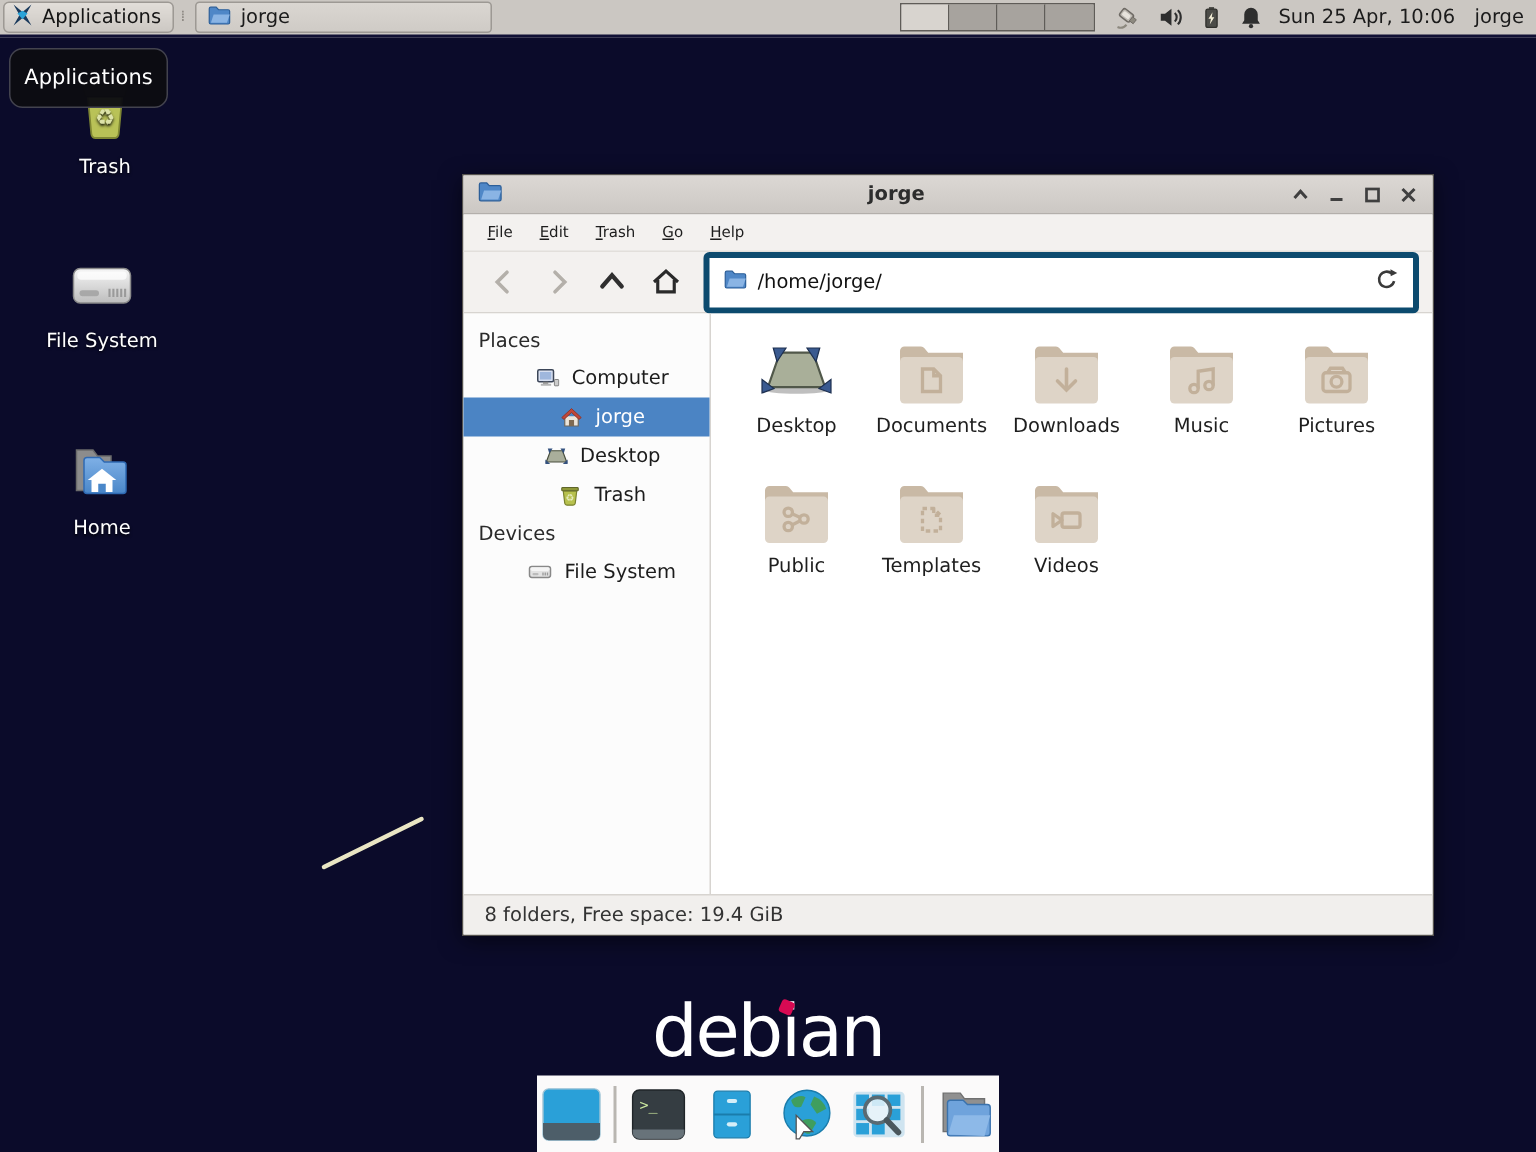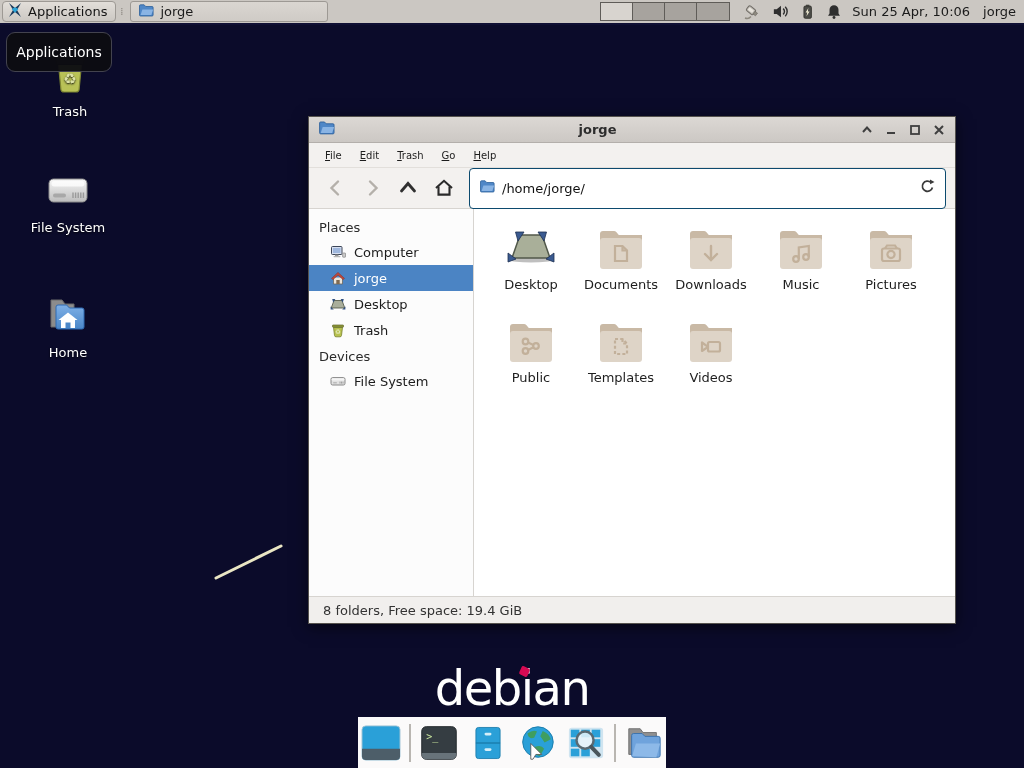--- a/index.html
+++ b/index.html
@@ -55,30 +55,30 @@
   .win-btn { width:14px; height:14px; display:flex; align-items:center; justify-content:center; }
 
   .menubar { height:25px; background:#f3f1ef; border-bottom:1px solid #e2dfdb;
              display:flex; align-items:center; padding-left:7px; font-size:10px; color:#1d1d1d; }
   .menu-item { display:inline-block; padding:3px 9px; }
   .menu-item::first-letter { text-decoration:underline; }
 
   .toolbar { height:41px; background:#f3f1ef; border-bottom:1px solid #d7d4d0;
              display:flex; align-items:center; padding:0 9px; }
   .tool-btn { width:36px; height:30px; display:flex; align-items:center; justify-content:center; }
-  .path-field { flex:1; height:41px; background:#fff; border:1px solid #0c4a6e; border-radius:4px;
+  .path-field { flex:1; height:41px; background:#fff; border:4px solid #0c4a6e; border-radius:4px;
                 display:flex; align-items:center; padding:0 9px; gap:7px; margin-left:7px; }
   .path-field input { flex:1; border:none; outline:none; background:transparent;
                       font-family:"DejaVu Sans", sans-serif; font-size:13px; color:#111; }
 
   .window-body { flex:1; display:flex; min-height:0; }
   .sidebar { width:165px; background:#fcfcfc; border-right:1px solid #d7d4d0;
              padding-top:5px; font-size:13px; color:#1c1c1c; flex:none; }
   .side-header { font-weight:normal; padding:6px 10px 4px 10px; color:#2a2a2a; }
-  .side-item { height:26px; display:flex; align-items:center; gap:8px; padding-left:21px; }
+  .side-item { height:26px; display:flex; align-items:center; gap:8px; padding-left:21px;justify-content:center; }
   .side-item svg { flex:none; }
   .side-item.selected { background:#4b84c4; color:#fff; }
 
   .main-area { flex:1; background:#fff; padding:14px 0 0 12px;
                display:flex; flex-wrap:wrap; align-content:flex-start; row-gap:24px; }
   .grid-item { width:90px; display:flex; flex-direction:column; align-items:center; font-size:13px; color:#1e1e1e; }
   .grid-item .gicon { height:50px; display:flex; align-items:flex-end; }
   .grid-item .glabel { margin-top:4px; white-space:nowrap; }
 
   .statusbar { height:27px; background:#f1efed; border-top:1px solid #d7d4d0;

